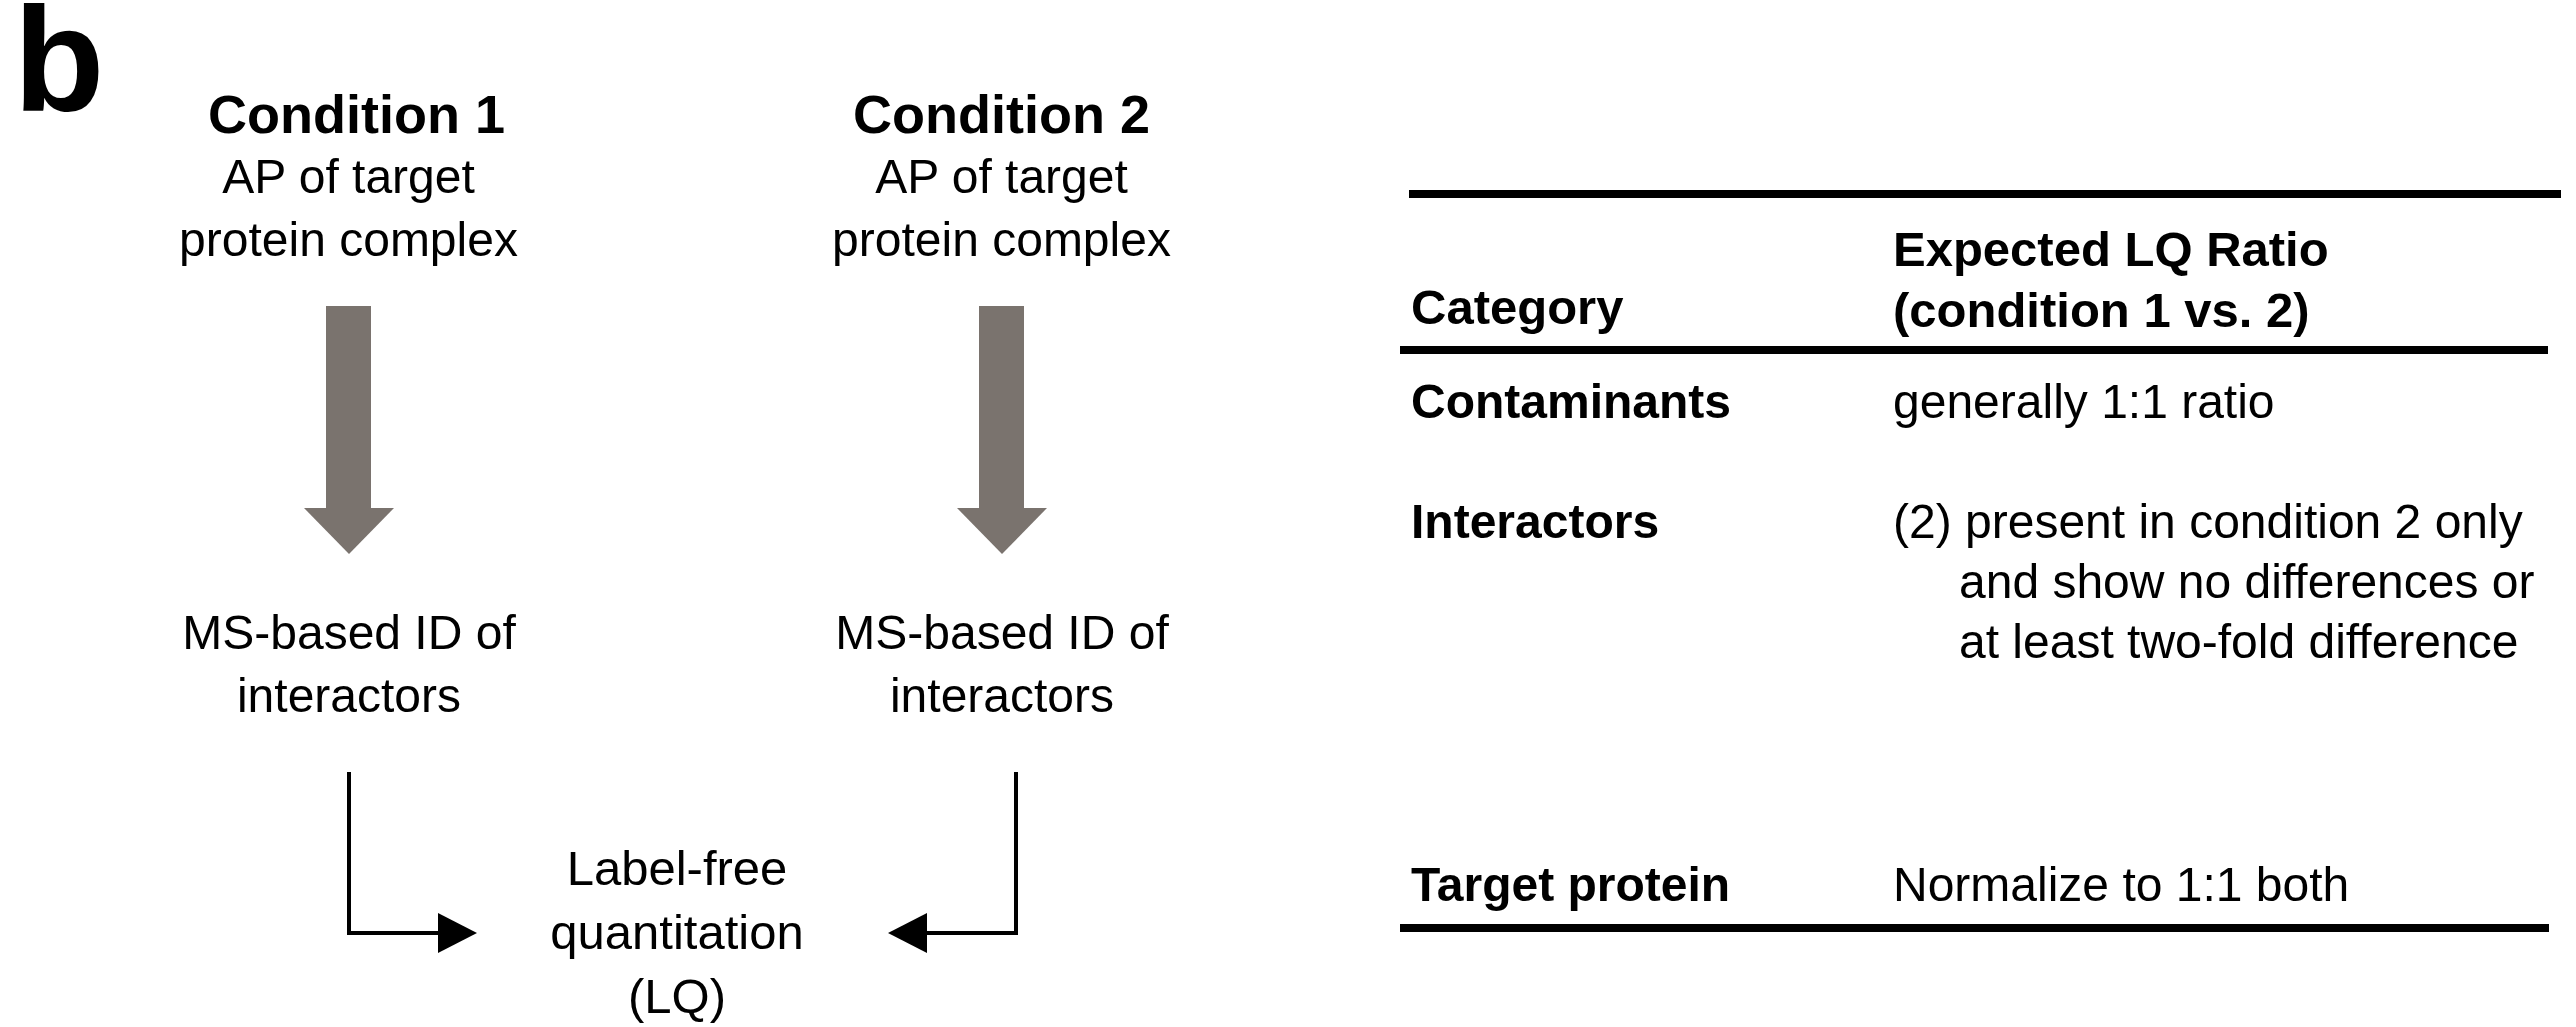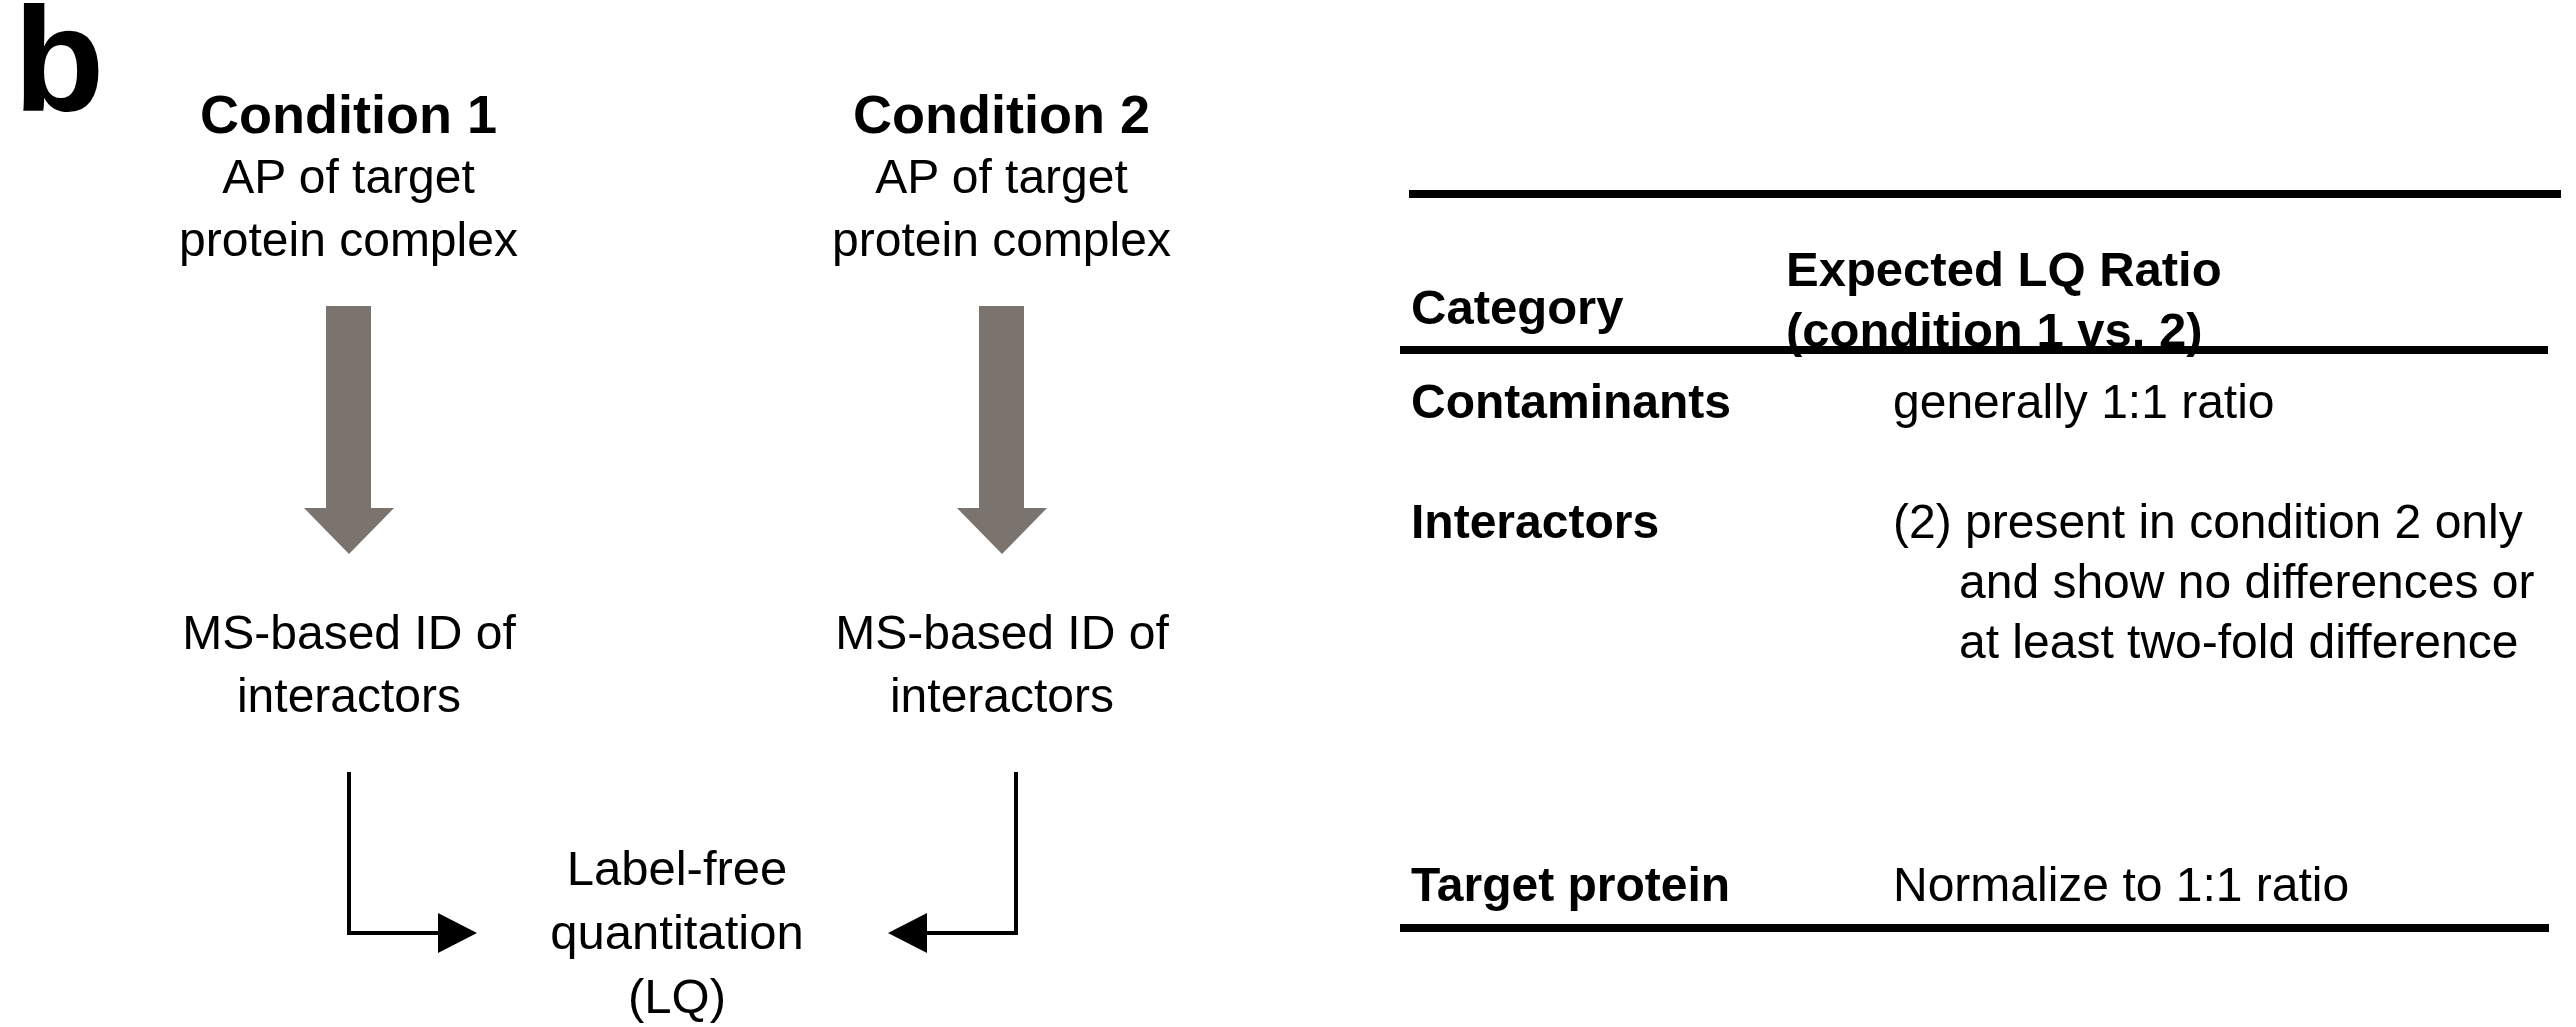--- a/index.html
+++ b/index.html
@@ -17,21 +17,21 @@
   
   .panel-label {
     left: 13.4px; top: -22.4px;
     font-size: 149px; font-weight: bold; line-height: 164px;
   }
 
   
   .col-title { width: 447px; font-size: 54px; font-weight: bold; line-height: 66px; top: 81px; }
   .col-sub   { width: 477px; font-size: 48px; line-height: 63px; top: 145px; }
   .col-step  { width: 522px; font-size: 48px; line-height: 63px; top: 601px; }
-  .c1 { left: 125px; }  .c1s { left: 110px; } .c1t { left: 88px; }
+  .c1 { left: 133px; }  .c1s { left: 110px; } .c1t { left: 88px; }
   .c2 { left: 778px; } .c2s { left: 763px; } .c2t { left: 741px; }
 
   
   .thick-arrow .shaft { position: absolute; width: 45px; height: 203px; top: 306px; background: var(--arrow-gray, #7a736e); }
   .thick-arrow .head  { position: absolute; width: 0; height: 0; top: 508px;
     border-left: 45px solid transparent; border-right: 45px solid transparent;
     border-top: 46px solid var(--arrow-gray, #7a736e); }
   .a1 .shaft { left: 326px; } .a1 .head { left: 304px; }
   .a2 .shaft { left: 979px; } .a2 .head { left: 957px; }
 
@@ -46,21 +46,21 @@
 
   
   .merge-label { left: 416px; top: 836px; width: 522px; font-size: 49px; line-height: 64px; }
 
   
   .rule { position: absolute; background: var(--line-color, #000); height: 7.5px; }
   .rule-top { left: 1409px; top: 190px; width: 1152px; }
   .rule-mid { left: 1400px; top: 346px; width: 1148px; }
   .rule-bot { left: 1400px; top: 924px; width: 1149px; }
   .th { font-weight: bold; font-size: 49px; }
-  .th-ratio { left: 1786px; top: 219px; line-height: 61px; width: 671px; margin-top: 20px; }
+  .th-ratio { left: 1893px; top: 219px; line-height: 61px; width: 671px; }
   .th-cat   { left: 1411px; top: 280px; line-height: 54px; width: 462px; }
   .td-cat { left: 1411px; width: 470px; font-size: 48px; line-height: 49px; font-weight: bold; }
   .td-val { left: 1893px; width: 683px; font-size: 48px; line-height: 49px; }
   .row1 { top: 377px; }
   .row2 { top: 492px; line-height: 60px; }
   .row3 { top: 860px; }
   .indent { padding-left: 66px; }
 </style>
 </head>
 <body style="background: rgb(255, 255, 255); color: rgb(0, 0, 0);">
@@ -128,17 +128,17 @@
   <div class="abs td-val row1">generally 1:1 ratio</div>
 
   <div class="abs td-cat row2">Interactors</div>
   <div class="abs td-val row2">
     <div>(2) present in condition 2 only</div>
     <div class="indent">and show no differences or</div>
     <div class="indent">at least two-fold difference</div>
   </div>
 
   <div class="abs td-cat row3">Target protein</div>
-  <div class="abs td-val row3">Normalize to 1:1 ratio</div>
+  <div class="abs td-val row3">Normalize to 1:1 both</div>
 
   <div class="rule rule-bot"></div>
 </div>
 
 
 </body></html>

